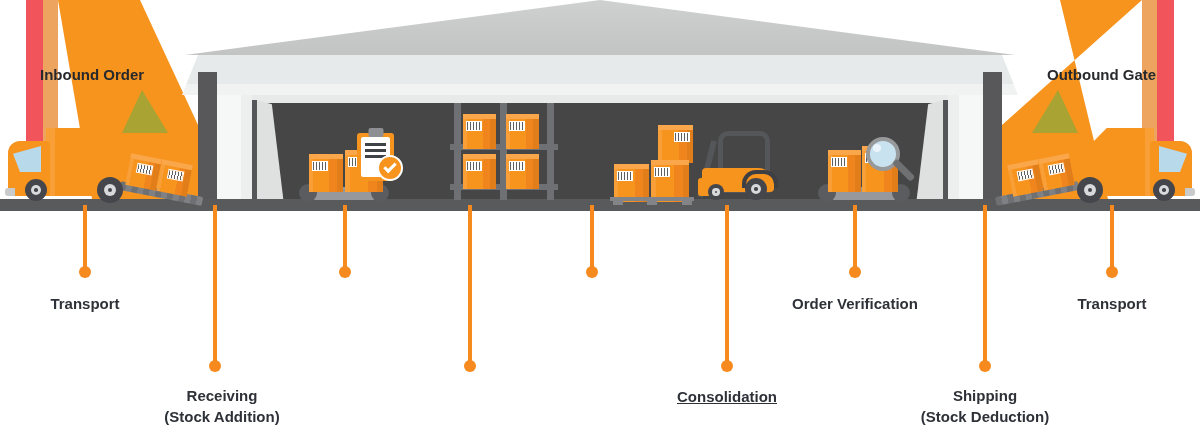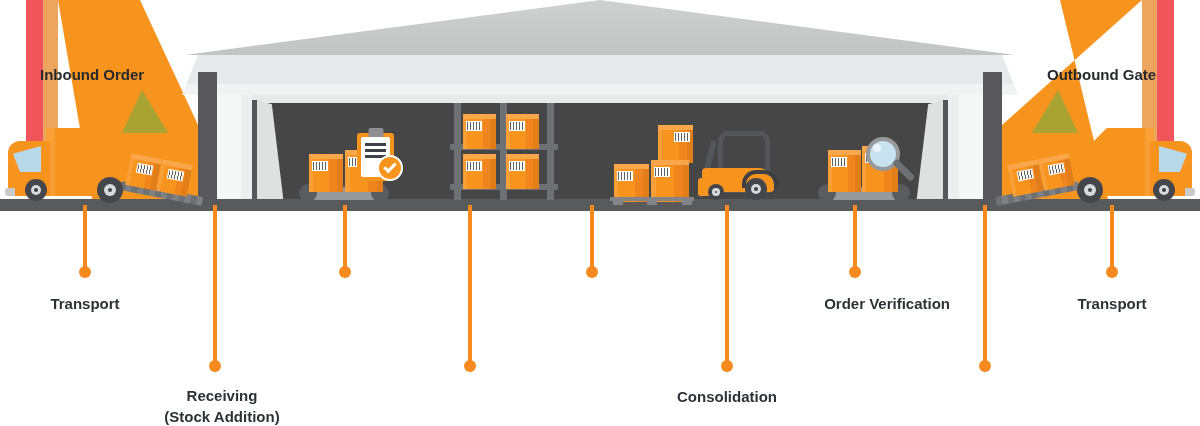--- a/index.html
+++ b/index.html
@@ -204,17 +204,19 @@
   <div class="vline short" style="left:853px;"></div>
   <div class="vdot" style="left:849px;top:266px;"></div>
   <div class="vline long" style="left:983px;"></div>
   <div class="vdot" style="left:979px;top:360px;"></div>
   <div class="vline short" style="left:1110px;"></div>
   <div class="vdot" style="left:1106px;top:266px;"></div>
 
   <div class="slabel" style="left:85px;top:293px;">Transport</div>
   <div class="slabel" style="left:222px;top:385px;">Receiving
 (Stock Addition)</div>
-  <div class="slabel" style="left:727px;top:386px;">Consolidation</div>
-  <div class="slabel" style="left:855px;top:293px;text-align:right;">Order Verification</div>
+  <div class="slabel" style="left:727px;top:386px;text-decoration:underline;">Consolidation</div>
+  <div class="slabel" style="left:855px;top:293px;">Order Verification</div>
+  <div class="slabel" style="left:985px;top:385px;">Shipping
+(Stock Deduction)</div>
   <div class="slabel" style="left:1112px;top:293px;">Transport</div>
 
 </div>
 
 </body></html>

